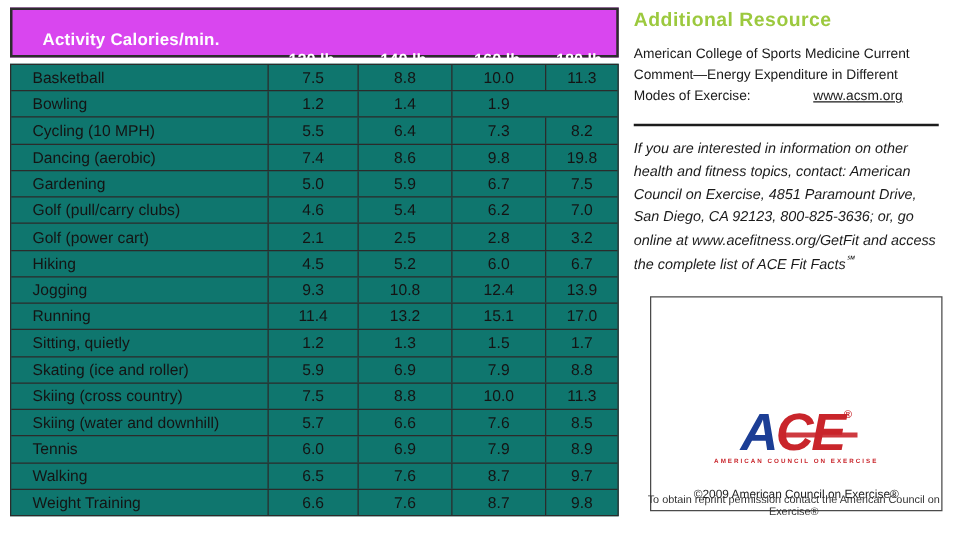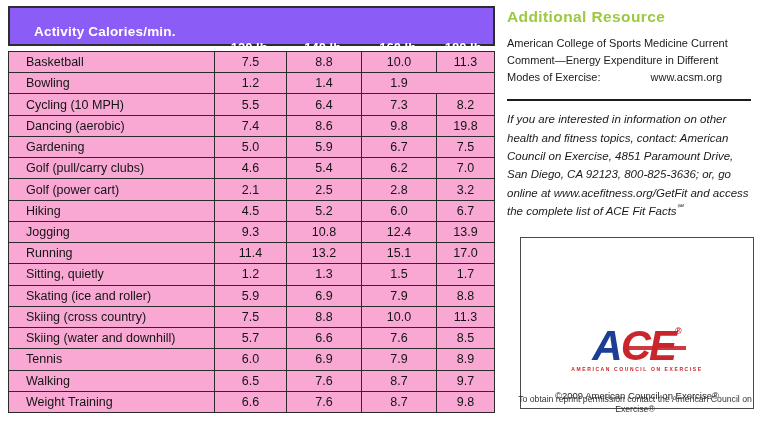--- a/index.html
+++ b/index.html
@@ -4,45 +4,45 @@
 <style>
   html,body{margin:0;padding:0;}
   body{
     width:768px;height:436px;background:#ffffff;position:relative;overflow:hidden;
     font-family:"Liberation Sans", sans-serif;color:#111;
   }
 
   
   .cal-header{
     position:absolute;left:8px;top:6px;width:487px;height:40px;
-    background:#8b5cf6;border:2px solid #2d2d2d;box-sizing:border-box;
+    background:#d946ef;border:2px solid #2d2d2d;box-sizing:border-box;
     display:grid;grid-template-columns:205px 72px 75px 75px 1fr;align-items:center;
     color:#ffffff;font-weight:bold;
   }
   .cal-header .h-activity{padding-left:24px;font-size:13.5px;letter-spacing:.2px;}
   .cal-header .h-num{text-align:center;font-size:13px;margin-top:32px;}
 
   .cal-body{
     position:absolute;left:8px;top:51px;width:487px;height:362px;
     border:1.5px solid #2b2b2b;box-sizing:border-box;
-    display:flex;flex-direction:column;background:#f9a8d4;
+    display:flex;flex-direction:column;background:#0f766e;
   }
   .tr{flex:1;display:grid;grid-template-columns:205px 72px 75px 75px 1fr;border-top:1px solid #2b2b2b;min-height:0;}
   .tr:first-child{border-top:none;}
   .td{display:flex;align-items:center;font-size:12.5px;color:#141414;min-height:0;}
   .td.activity{padding-left:17px;white-space:nowrap;}
   .td.num{justify-content:center;border-left:1px solid #2b2b2b;}
 
   
   .sidebar{position:absolute;left:507px;top:8px;width:252px;}
   .sb-heading{
     margin:0 0 9px 0;font-size:15.5px;font-weight:bold;color:#9cc93e;letter-spacing:.4px;
   }
   .sb-resource{margin:0;width:236px;font-size:11px;line-height:1.55;color:#1a1a1a;}
-  .sb-resource a{color:#1a1a1a;cursor:pointer;padding-left:47px;}
+  .sb-resource a{color:#1a1a1a;text-decoration:underline;cursor:pointer;padding-left:47px;}
   .sb-rule{width:244px;border-top:2px solid #1c1c1c;margin:13px 0 9px 0;height:0;}
   .sb-contact{margin:0;width:244px;font-size:11.5px;font-style:italic;line-height:1.6;color:#1a1a1a;}
   .sb-contact .tm{font-size:8px;vertical-align:super;}
 
   
   .ace-box{
     position:absolute;left:520px;top:237px;width:234px;height:172px;
     border:1px solid #4a4a4a;background:#fff;box-sizing:border-box;
     display:flex;flex-direction:column;justify-content:flex-end;align-items:center;
     padding-bottom:7px;

